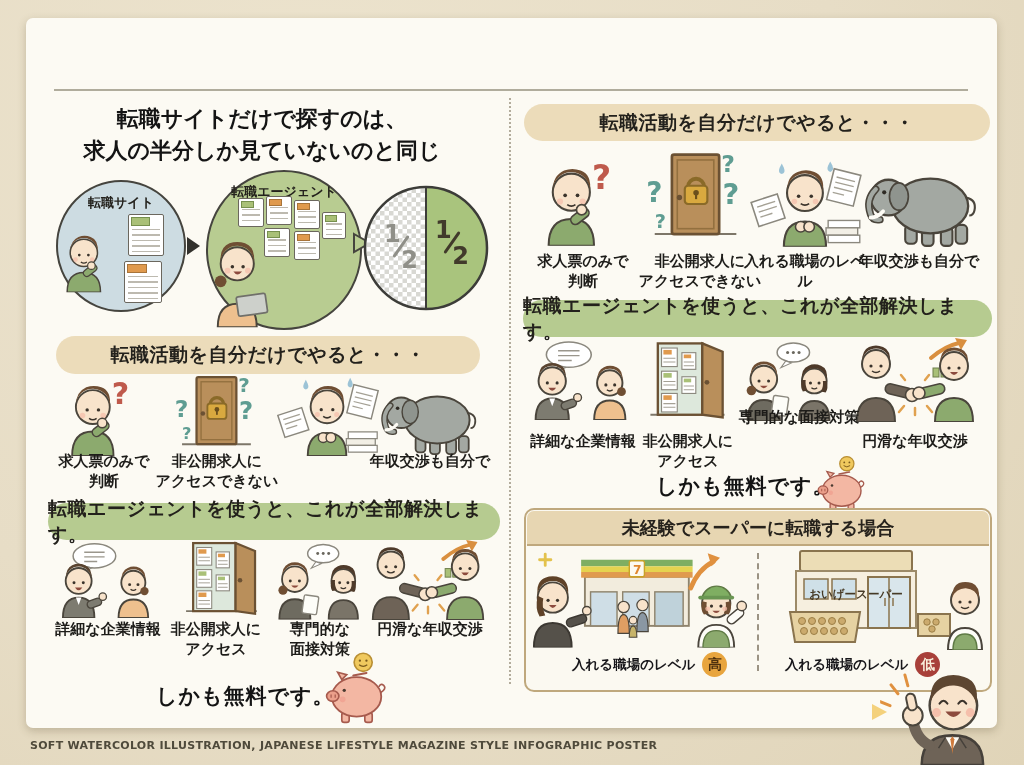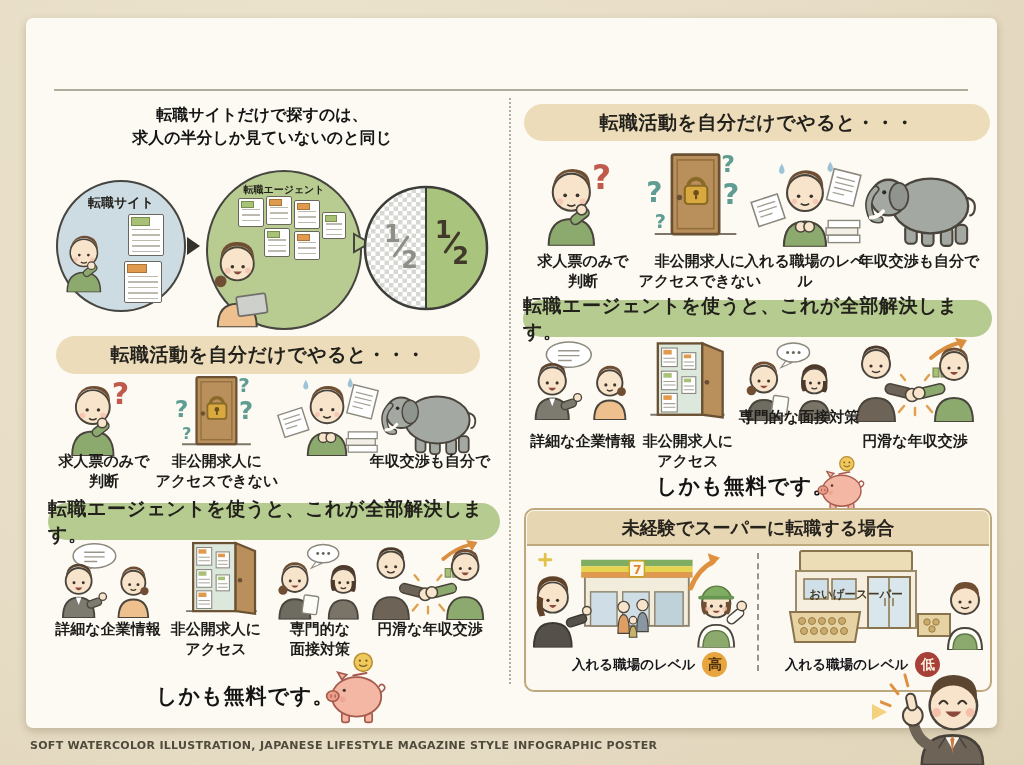--- a/index.html
+++ b/index.html
@@ -5,21 +5,21 @@
   html,body{margin:0;padding:0;background:#d8cfb8;}
   .stage{position:relative;width:1024px;height:765px;overflow:hidden;
     background:radial-gradient(circle at 30% 15%, #ece3cd 0%, #e7ddc6 55%, #e0d4b8 100%);
     font-family:"DejaVu Sans", sans-serif; color:#1d1c19;}
   .poster{position:absolute;left:26px;top:18px;width:971px;height:710px;background:#fcfaf3;
     border-radius:7px;box-shadow:0 3px 9px rgba(90,75,45,.28);}
   .title{position:absolute;left:26px;top:24px;width:971px;text-align:center;font-size:42px;
     font-weight:900;color:#4a3828;letter-spacing:2px;}
   .title-rule{position:absolute;left:54px;top:89px;width:914px;height:2px;background:#97917f;opacity:.75;}
   .col-divider{position:absolute;left:509px;top:98px;height:586px;width:0;border-left:2px dotted #b3ac9c;}
-  .headline{position:absolute;left:38px;top:103px;width:448px;text-align:center;font-size:16px;
+  .headline{position:absolute;left:38px;top:103px;width:448px;text-align:center;font-size:22px;
     font-weight:900;color:#141414;line-height:1.45;white-space:pre-line;}
   .bubble{position:absolute;border-radius:50%;border:2px solid #45443e;}
   .bubble-label{position:absolute;left:0;right:0;text-align:center;font-weight:900;color:#23211c;}
   .cmp-arrow{position:absolute;left:187px;top:237px;width:0;height:0;border-top:9px solid transparent;
     border-bottom:9px solid transparent;border-left:13px solid #32312c;}
   .banner{position:absolute;display:flex;align-items:center;justify-content:center;font-weight:900;
     color:#23211c;letter-spacing:.5px;}
   .banner.tan{background:#ecdcba;border-radius:19px;}
   .banner.green{background:#b6cb90;border-radius:19px;}
   .lbl{position:absolute;text-align:center;font-weight:900;color:#1d1c19;white-space:pre-line;
@@ -362,21 +362,21 @@
   </div>
   <div class="card g" style="left:128px;top:214px;width:34px;height:40px;"></div>
   <div class="card" style="left:124px;top:261px;width:36px;height:40px;"></div>
   <svg class="icon" style="left:52px;top:214px;" width="72" height="92" viewBox="0 0 95 85">
       <use href="#s-chin"></use>
     </svg>
 
   <div class="cmp-arrow"></div>
 
   <div class="bubble" style="left:206px;top:170px;width:152px;height:156px;background:#b8cc91;">
-    <div class="bubble-label" style="top:11px;font-size:10px;">転職エージェント</div>
+    <div class="bubble-label" style="top:11px;font-size:13px;">転職エージェント</div>
   </div>
   <div class="card card-sm g" style="left:238px;top:198px;width:24px;height:27px;"></div>
   <div class="card card-sm" style="left:266px;top:196px;width:24px;height:27px;"></div>
   <div class="card card-sm" style="left:294px;top:200px;width:24px;height:27px;"></div>
   <div class="card card-sm g" style="left:264px;top:228px;width:24px;height:27px;"></div>
   <div class="card card-sm" style="left:294px;top:231px;width:24px;height:27px;"></div>
   <div class="card card-sm g" style="left:322px;top:212px;width:22px;height:25px;"></div>
   <svg class="icon" style="left:208px;top:224px;" width="78" height="104" viewBox="0 0 80 105">
       <use href="#s-agentw"></use>
     </svg>

